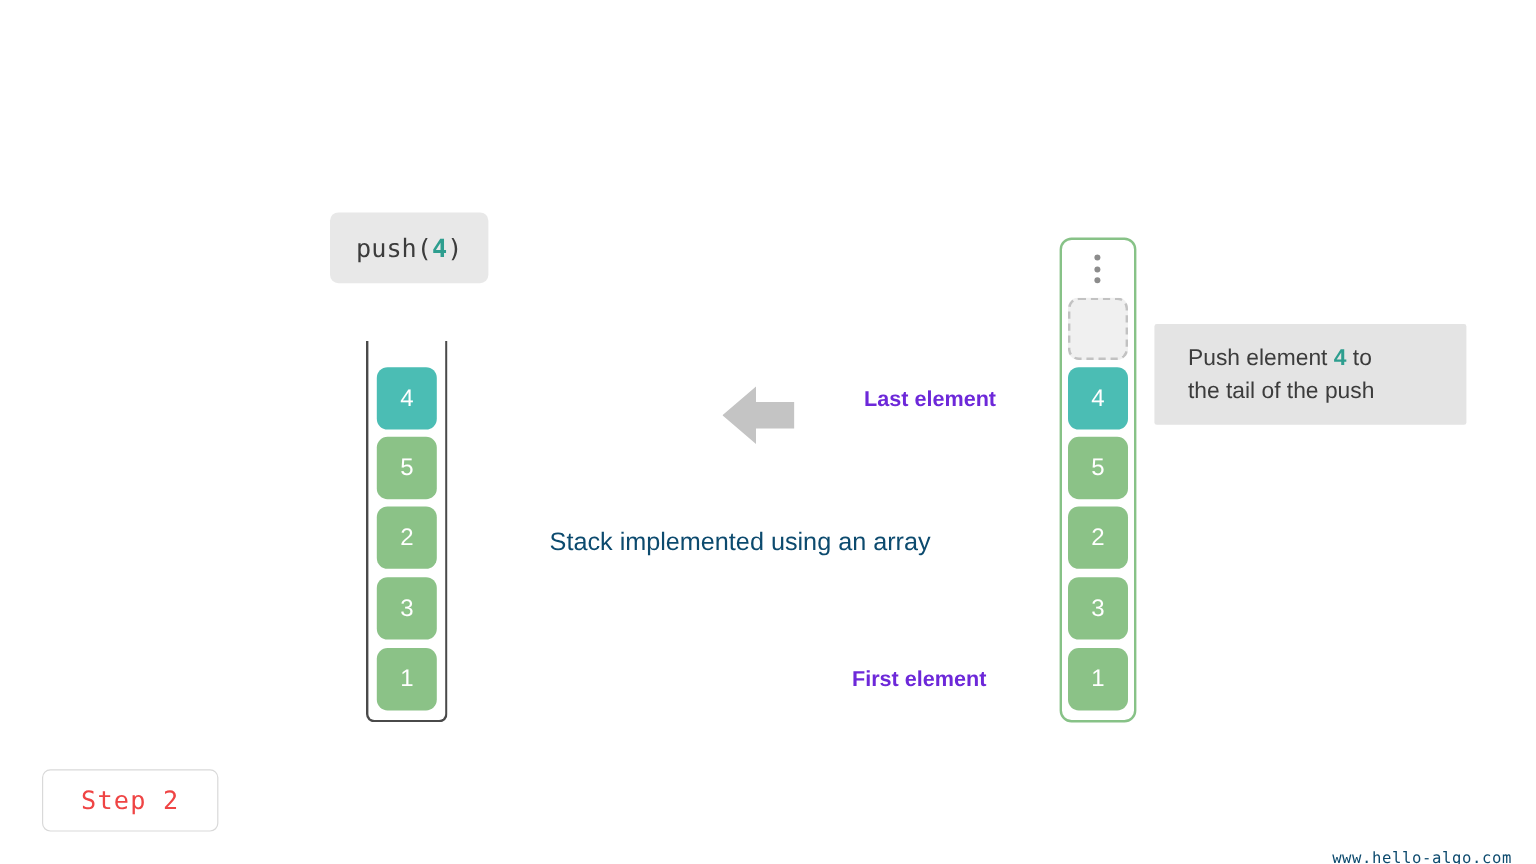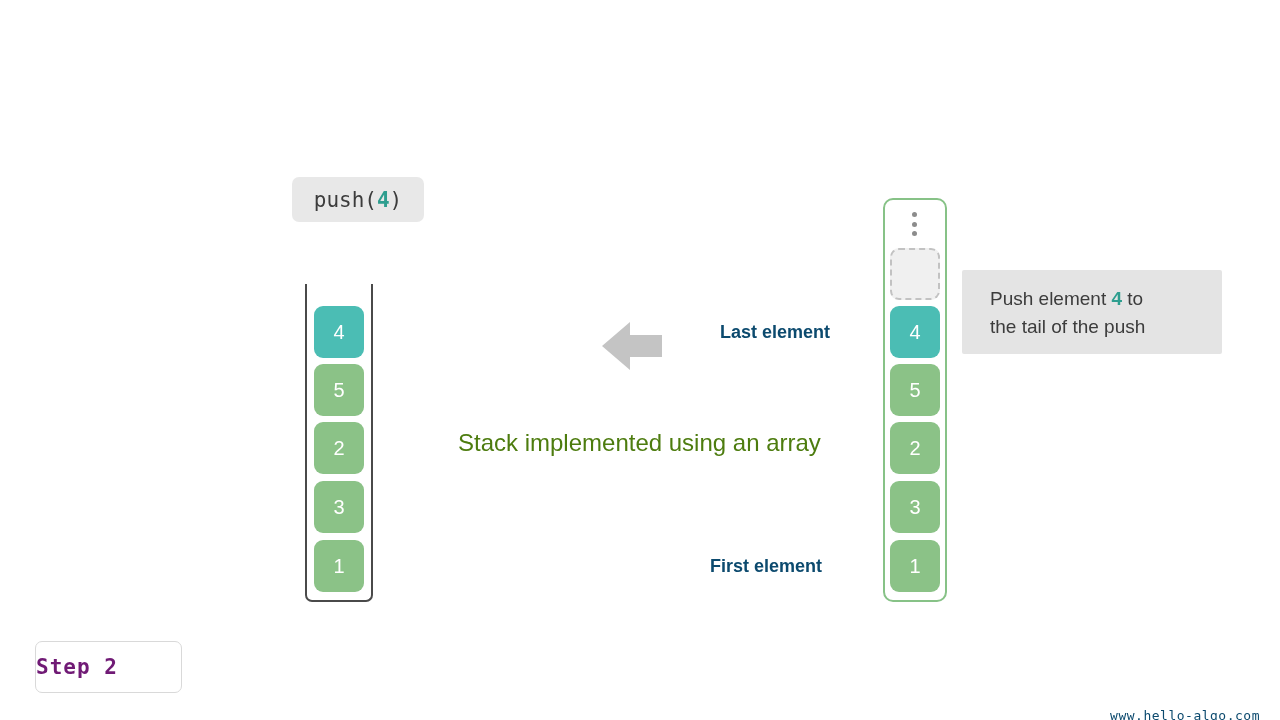--- a/index.html
+++ b/index.html
@@ -12,24 +12,24 @@
     height: 720px;
     position: relative;
     overflow: hidden;
     font-family: "Liberation Sans", sans-serif;
     -webkit-font-smoothing: antialiased;
   }
 
   
   .op-label {
     position: absolute;
-    left: 292px;
+    left: 275px;
     top: 177px;
     width: 132px;
-    height: 45px;
+    height: 59px;
     background: #e8e8e8;
     border-radius: 7px;
     display: flex;
     align-items: center;
     justify-content: center;
     font-family: "DejaVu Sans Mono", "Liberation Mono", monospace;
     font-size: 21px;
     color: #3c3c3c;
     letter-spacing: 0px;
   }
@@ -116,32 +116,32 @@
     top: 318px;
     width: 60px;
     height: 56px;
   }
 
   
   .label-bold {
     position: absolute;
     font-size: 18px;
     font-weight: bold;
-    color: #0c4a6e;
+    color: #6d28d9;
     white-space: nowrap;
   }
   .label-last  { left: 720px; top: 322px; }
   .label-first { left: 710px; top: 556px; }
 
   .caption {
     position: absolute;
     left: 458px;
-    top: 429px;
-    font-size: 24px;
-    color: #4d7c0f;
+    top: 440px;
+    font-size: 21px;
+    color: #0c4a6e;
     white-space: nowrap;
   }
 
   
   .annotation {
     position: absolute;
     left: 962px;
     top: 270px;
     width: 260px;
     height: 84px;
@@ -163,25 +163,26 @@
     position: absolute;
     left: 35px;
     top: 641px;
     width: 147px;
     height: 52px;
     background: #ffffff;
     border: 1px solid #d9d9d9;
     border-radius: 7px;
     display: flex;
     align-items: center;
+    justify-content: center;
     box-sizing: border-box;
     font-family: "DejaVu Sans Mono", "Liberation Mono", monospace;
     font-size: 21px;
-    font-weight: bold;
-    color: #701a75;
+    font-weight: normal;
+    color: #ef4444;
     letter-spacing: 1px;
   }
 
   
   .watermark {
     position: absolute;
     right: 20px;
     top: 708px;
     font-family: "DejaVu Sans Mono", "Liberation Mono", monospace;
     font-size: 13px;

